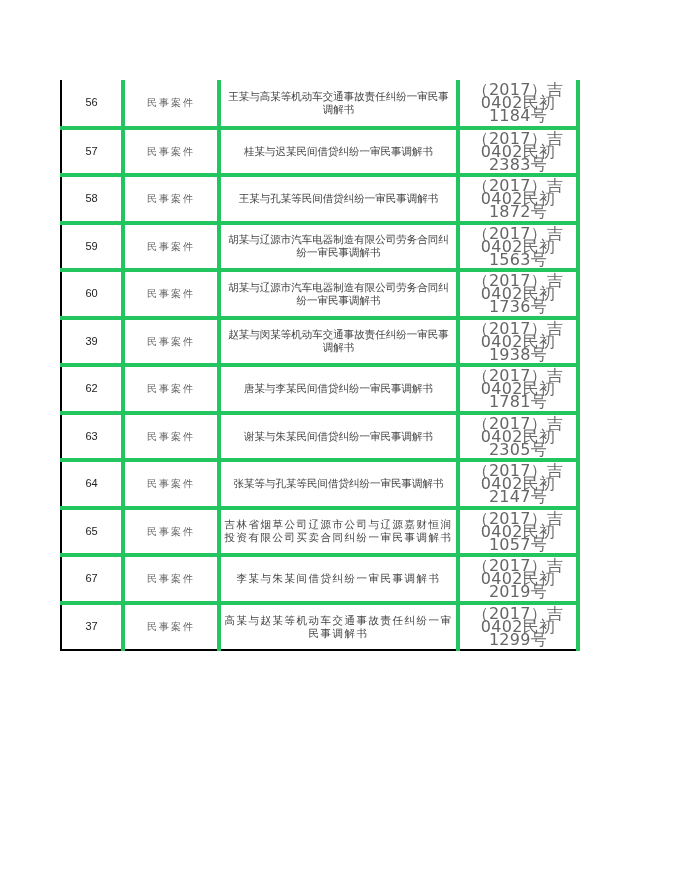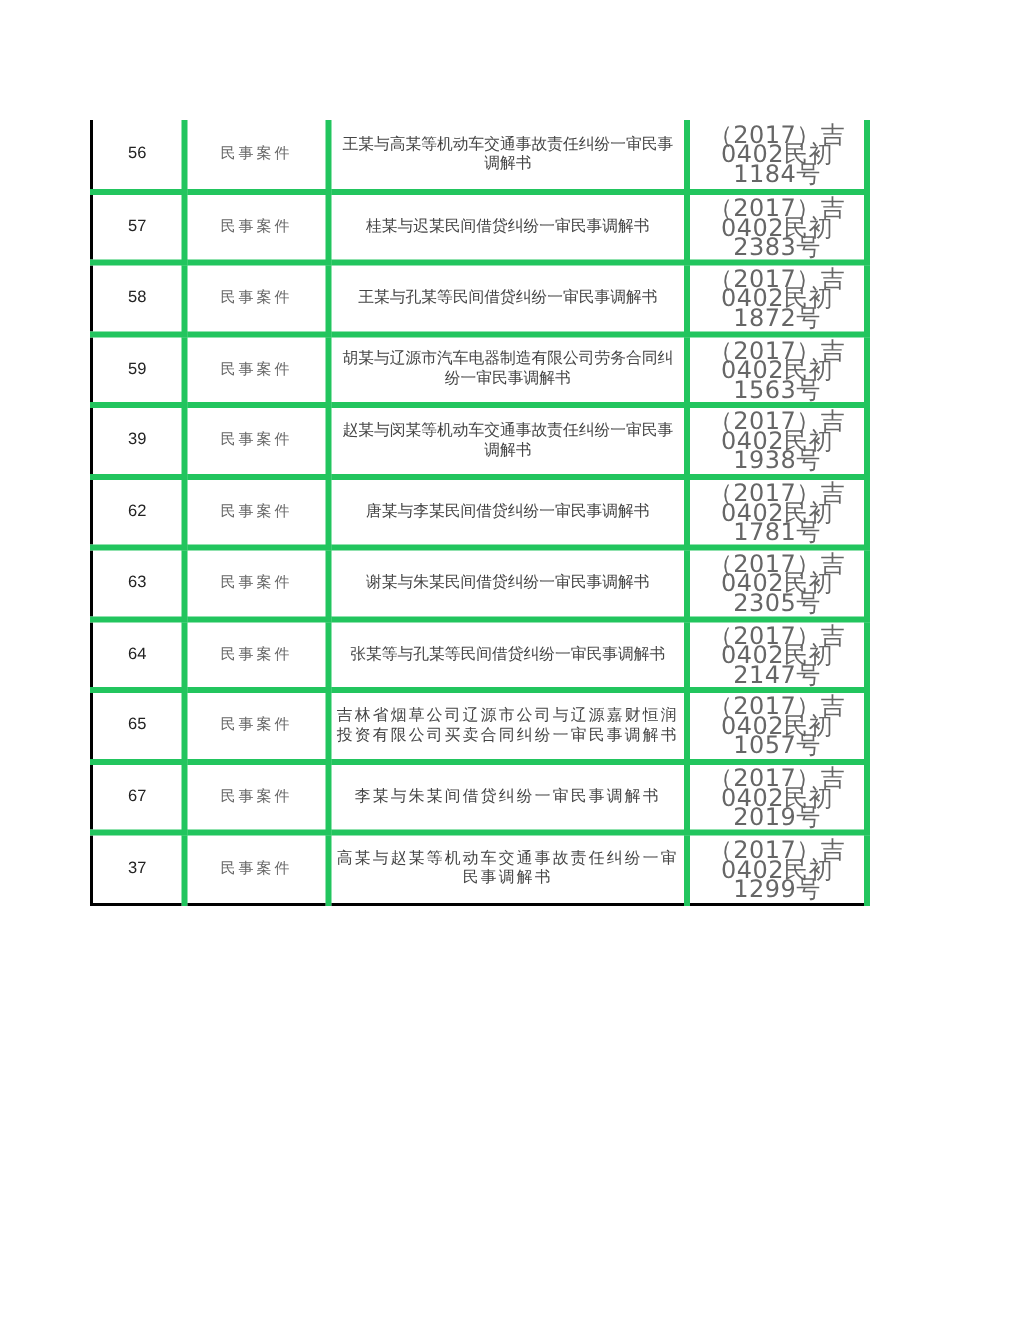--- a/index.html
+++ b/index.html
@@ -60,20 +60,26 @@
         <td class="title">王某与孔某等民间借贷纠纷一审民事调解书</td>
         <td class="caseno">（2017）吉0402民初1872号</td>
       </tr>
       <tr>
         <td class="num">59</td>
         <td class="type">民事案件</td>
         <td class="title">胡某与辽源市汽车电器制造有限公司劳务合同纠纷一审民事调解书</td>
         <td class="caseno">（2017）吉0402民初1563号</td>
       </tr>
       <tr>
+        <td class="num">60</td>
+        <td class="type">民事案件</td>
+        <td class="title">胡某与辽源市汽车电器制造有限公司劳务合同纠纷一审民事调解书</td>
+        <td class="caseno">（2017）吉0402民初1736号</td>
+      </tr>
+      <tr>
         <td class="num">39</td>
         <td class="type">民事案件</td>
         <td class="title">赵某与闵某等机动车交通事故责任纠纷一审民事调解书</td>
         <td class="caseno">（2017）吉0402民初1938号</td>
       </tr>
       <tr>
         <td class="num">62</td>
         <td class="type">民事案件</td>
         <td class="title">唐某与李某民间借贷纠纷一审民事调解书</td>
         <td class="caseno">（2017）吉0402民初1781号</td>

